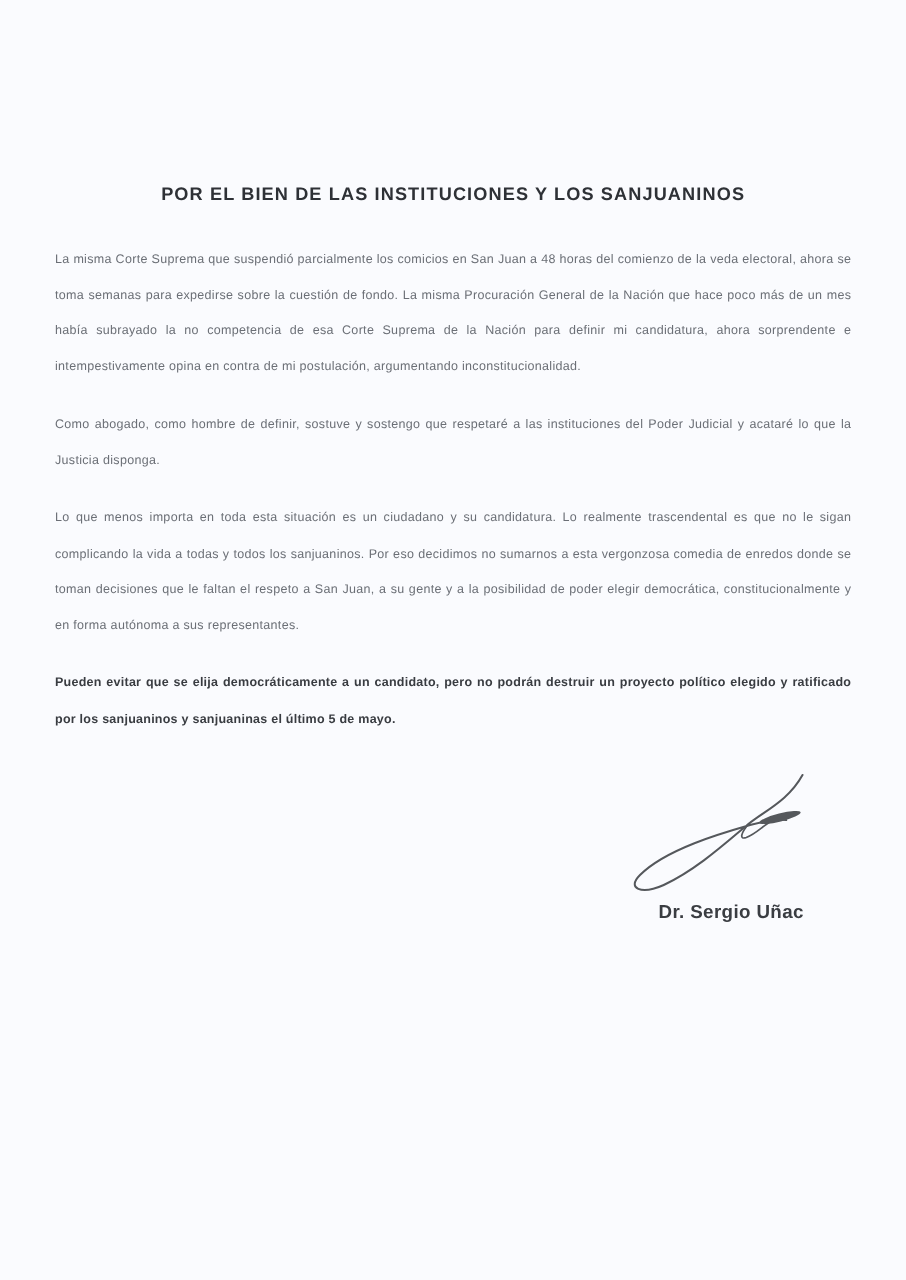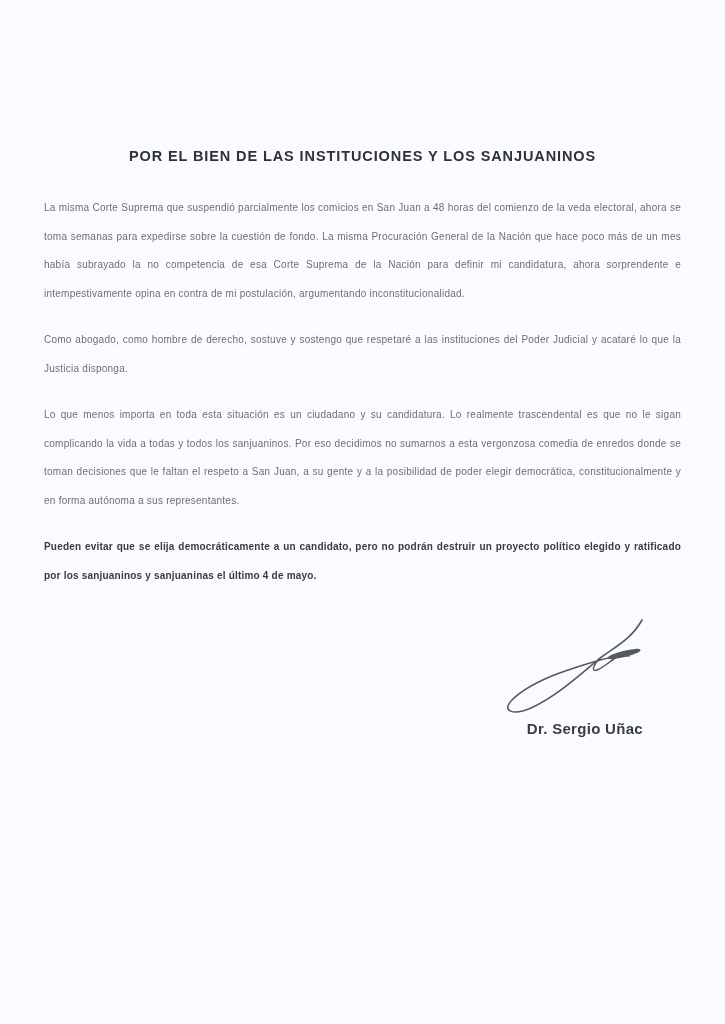--- a/index.html
+++ b/index.html
@@ -59,27 +59,27 @@
 </style>
 </head>
 <body>
 
 <div class="page">
 
   <h1 class="doc-title">POR EL BIEN DE LAS INSTITUCIONES Y LOS SANJUANINOS</h1>
 
   <p class="para">La misma Corte Suprema que suspendió parcialmente los comicios en San Juan a 48 horas del comienzo de la veda electoral, ahora se toma semanas para expedirse sobre la cuestión de fondo. La misma Procuración General de la Nación que hace poco más de un mes había subrayado la no competencia de esa Corte Suprema de la Nación para definir mi candidatura, ahora sorprendente e intempestivamente opina en contra de mi postulación, argumentando inconstitucionalidad.</p>
 
-  <p class="para">Como abogado, como hombre de derecho, sostuve y sostengo que respetaré a las instituciones del Poder Judicial y acataré lo que la Justicia disponga.</p>
+  <p class="para">Como abogado, como hombre de definir, sostuve y sostengo que respetaré a las instituciones del Poder Judicial y acataré lo que la Justicia disponga.</p>
 
 
   <p class="para">Lo que menos importa en toda esta situación es un ciudadano y su candidatura. Lo realmente trascendental es que no le sigan complicando la vida a todas y todos los sanjuaninos. Por eso decidimos no sumarnos a esta vergonzosa comedia de enredos donde se toman decisiones que le faltan el respeto a San Juan, a su gente y a la posibilidad de poder elegir democrática, constitucionalmente y en forma autónoma a sus representantes.</p>
 
 
-  <p class="para bold">Pueden evitar que se elija democráticamente a un candidato, pero no podrán destruir un proyecto político elegido y ratificado por los sanjuaninos y sanjuaninas el último 4 de mayo.</p>
+  <p class="para bold">Pueden evitar que se elija democráticamente a un candidato, pero no podrán destruir un proyecto político elegido y ratificado por los sanjuaninos y sanjuaninas el último 5 de mayo.</p>
 
   <div class="signature-block">
     <span class="signature-flourish">
       <svg width="170" height="100" viewBox="0 0 170 100" fill="none" xmlns="http://www.w3.org/2000/svg">
         <path d="M 157 4
                  C 146 24, 128 32, 114 43
                  C 96 58, 72 80, 46 92
                  C 28 100, 16 95, 27 84
                  C 48 63, 94 50, 115 44
                  C 127 41, 137 39, 144 40" stroke="#55585c" stroke-width="1.6" fill="none" stroke-linecap="round"></path>

